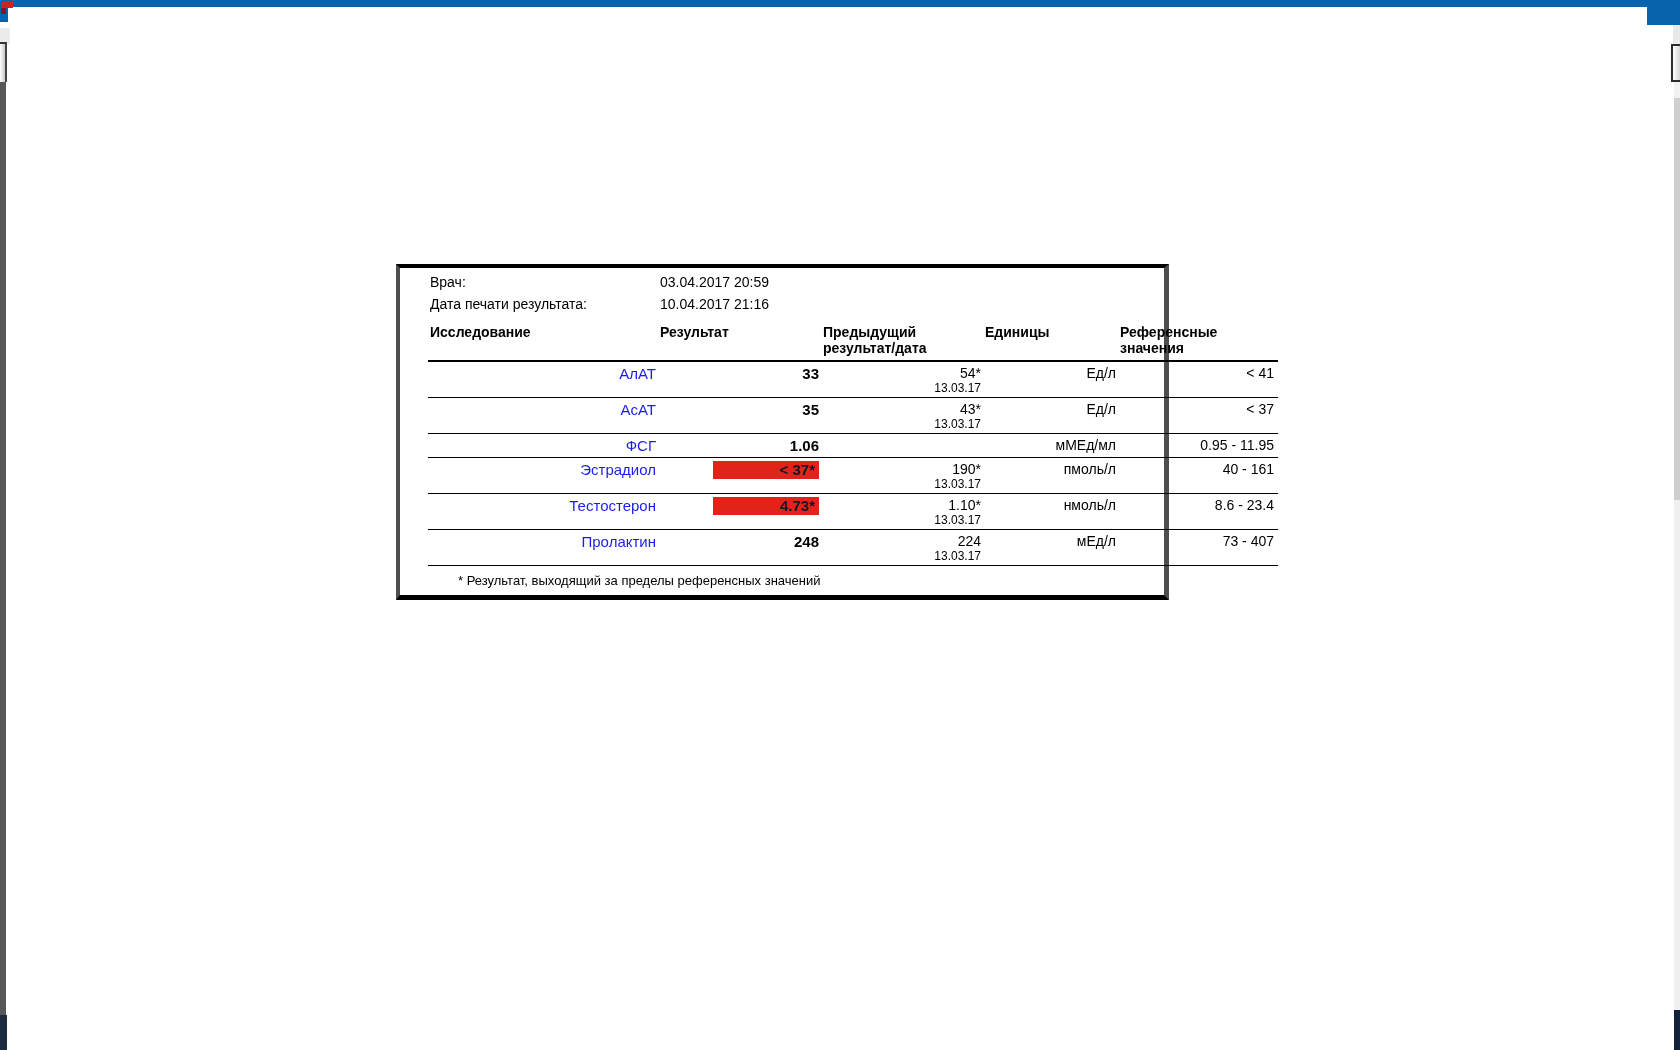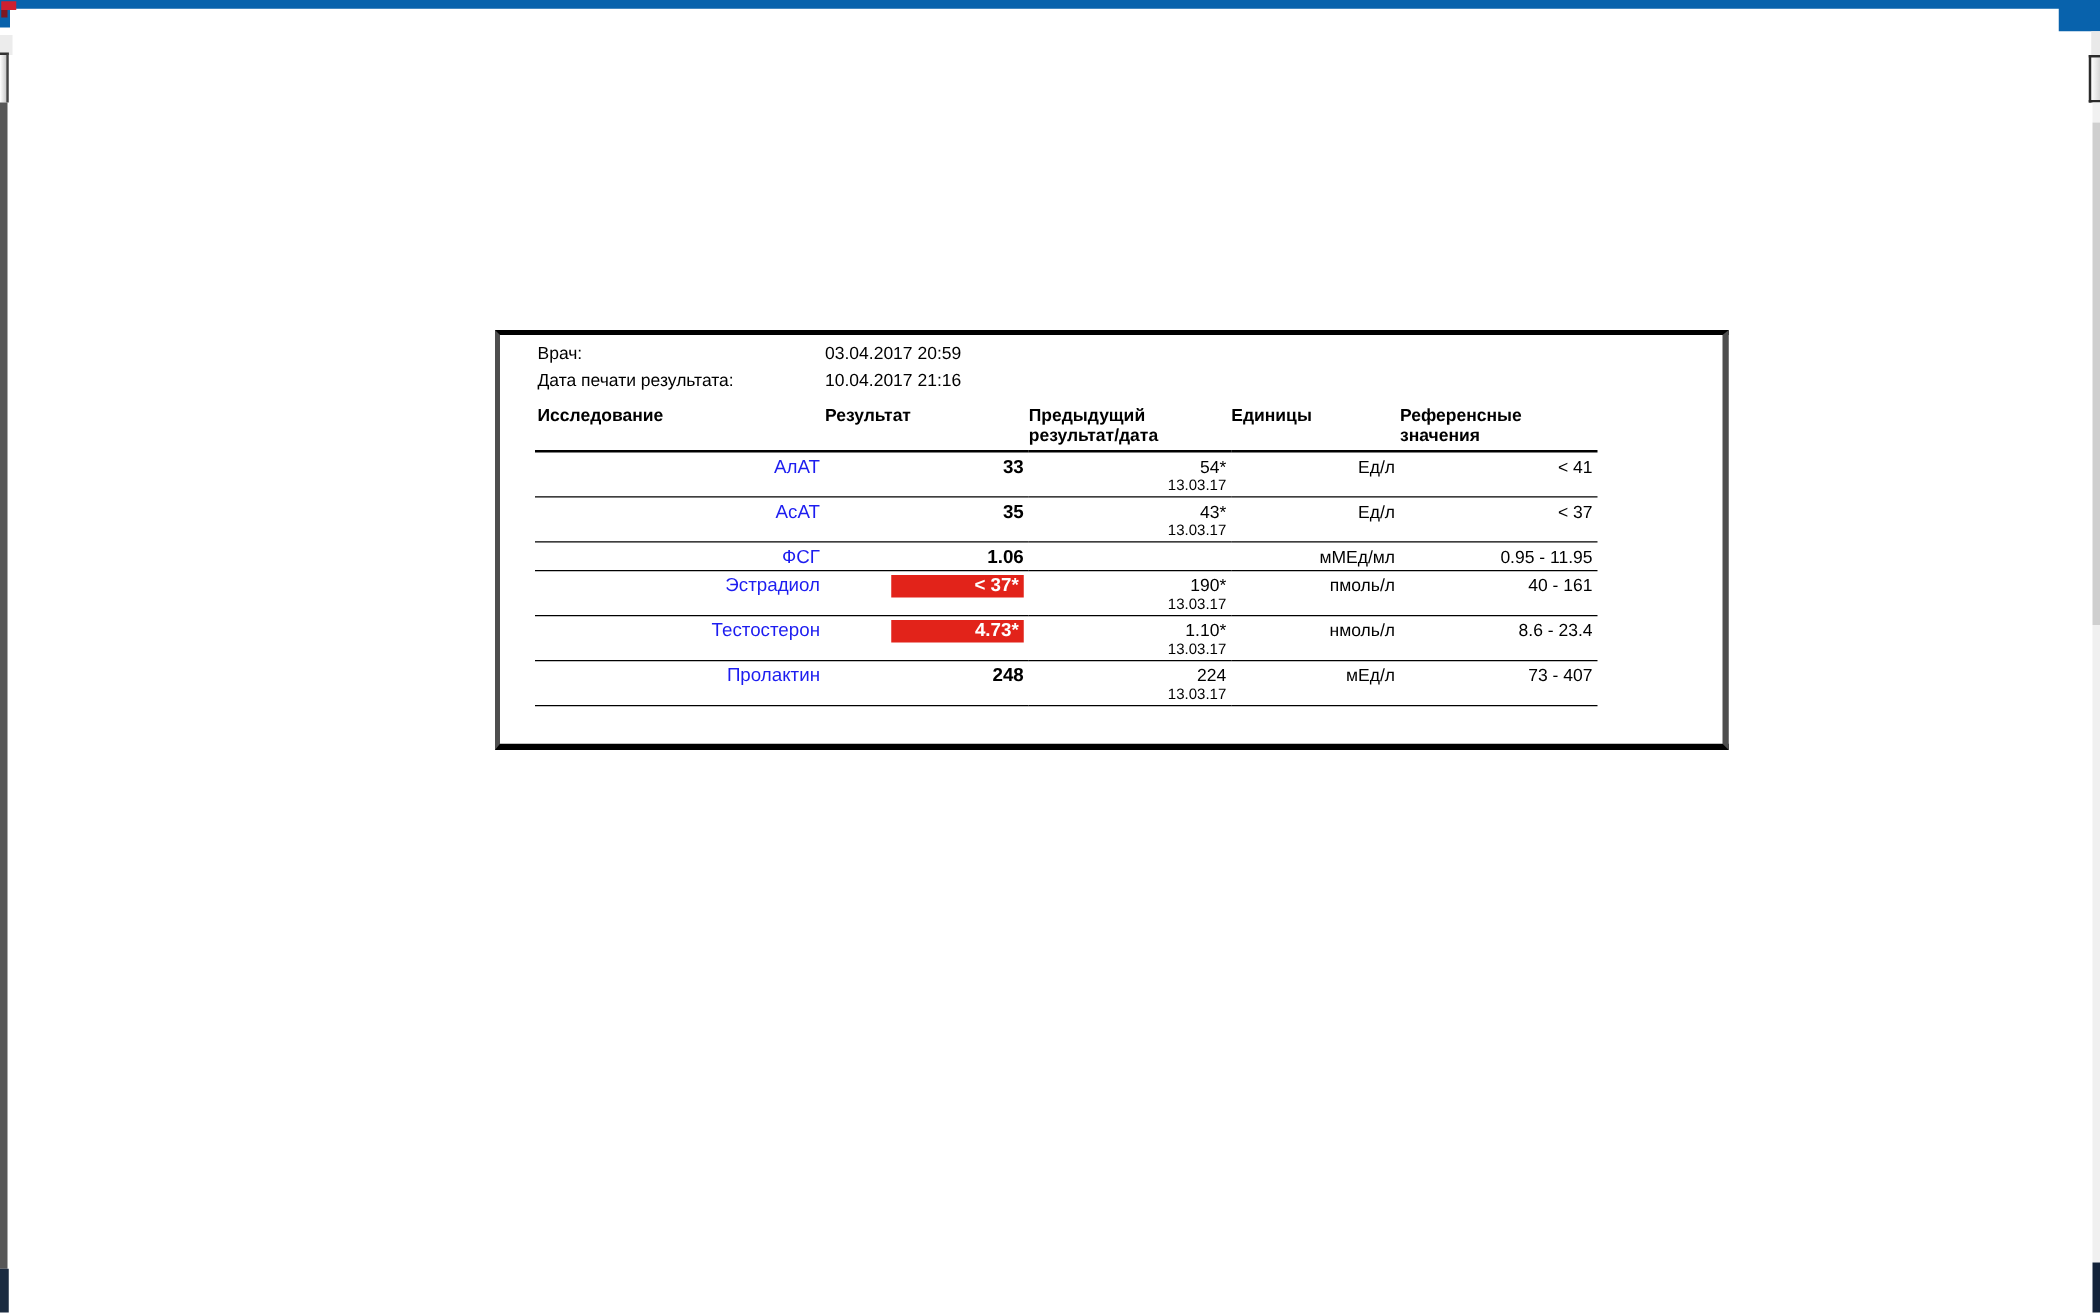--- a/index.html
+++ b/index.html
@@ -24,41 +24,41 @@
   .right-gray-band  { left:1673px; top:25px; width:7px; height:19px; background:#e9e9e9; }
   .right-thumb      { left:1671px; top:44px; width:9px; height:38px;
                       background:linear-gradient(to right,#ffffff,#d6d6d6);
                       border:2px solid #2b2b2b; border-right:none; }
   .right-light1     { left:1674px; top:82px; width:6px; height:16px; background:#f1f1f1; }
   .right-gray-strip { left:1674px; top:98px; width:6px; height:402px; background:#cfcfcf; }
   .right-light2     { left:1674px; top:500px; width:6px; height:510px; background:#f0f0f0; }
   .right-navy       { left:1674px; top:1010px; width:6px; height:40px; background:#13233a; }
 
   
-  .report-box { left:396px; top:264px; width:987px; height:336px;
+  .report-box { left:396px; top:264px; width:773px; height:336px;
                 border-style:solid; border-width:4px 5px 5px 4px;
                 border-color:#000 #4e4e4e #000 #4e4e4e;
                 padding:3px 0 0 30px; background:#fff; }
 
   .meta-row   { line-height:22px; font-size:14px; white-space:nowrap; }
   .meta-label { display:inline-block; width:230px; }
 
   .lab-table { border-collapse:collapse; table-layout:fixed; width:850px;
                margin:9px 0 0 -2px; }
   .lab-table th { font-weight:bold; font-size:14px; text-align:left;
                   vertical-align:top; padding:0 6px 4px 0; line-height:16px;
                   border-bottom:2px solid #000; }
   .lab-table td { vertical-align:top; padding:3px 4px 2px 0; line-height:17px;
                   border-bottom:1px solid #000; font-size:14px;text-align:right; }
   .lab-table th.c-name, .lab-table td.c-name { padding-left:2px; }
 
   .test-link  { color:#1d1df0; font-size:15px; text-decoration:none; cursor:pointer; }
   .result-val { font-weight:bold; font-size:15px; }
   .result-val.abnormal { display:inline-block; width:106px; background:#e2231a;
-                         color:#ffffff; padding:0 4px 1px 5px; }
+                         color:#0f172a; padding:0 4px 1px 5px; }
   .prev-val  { font-size:14px; line-height:16px;margin-left:34px; }
   .prev-date { font-size:12px; line-height:14px; }
 
   .footnote { margin:7px 0 0 28px; font-size:13px; }
 </style>
 </head>
 <body>
 
 <div class="abs titlebar-band"></div>
 <div class="abs titlebar-left"></div>
@@ -161,13 +161,14 @@
         <td>
             <div class="prev-val">224</div>
             <div class="prev-date">13.03.17</div>
           </td>
         <td>мЕд/л</td>
         <td>73 - 407</td>
       </tr>
     </tbody>
   </table>
 
+  <div class="footnote">* Результат, выходящий за пределы референсных значений</div>
 </div>
 
 </body></html>

